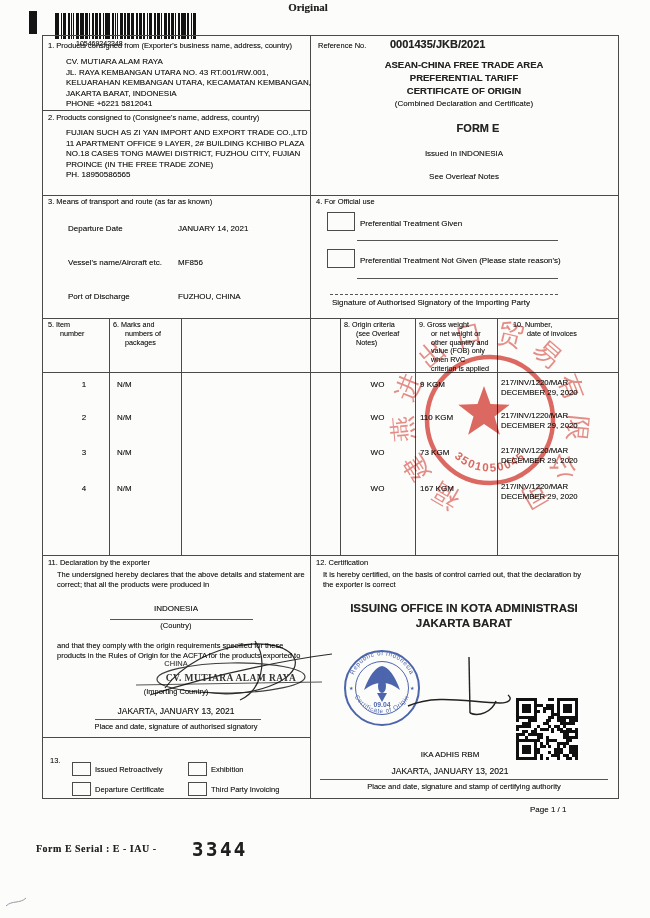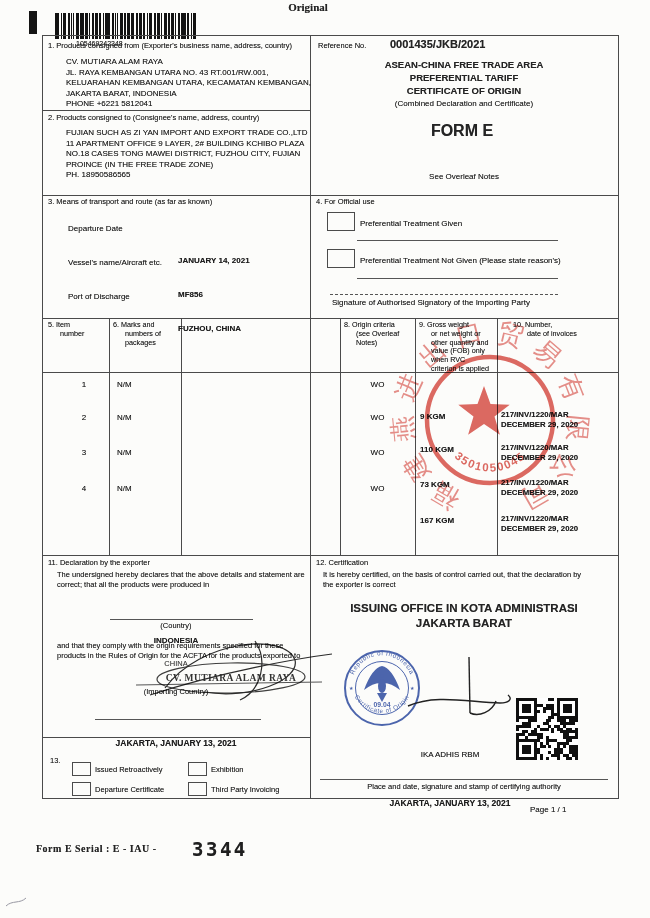--- a/index.html
+++ b/index.html
@@ -4,21 +4,21 @@
 <style>
   html,body{margin:0;padding:0;}
   #page{position:relative;width:650px;height:918px;background:#fcfcfa;overflow:hidden;
         font-family:"Liberation Sans",sans-serif;}
   .t{position:absolute;white-space:nowrap;color:#242424;
      font-family:"Liberation Sans",sans-serif;text-shadow:0 0 .4px rgba(50,50,50,.55);}
   .lab{font-size:7.5px;}
   .bod{font-size:8px;color:#1c1c1c;}
   .hd{font-size:7.2px;line-height:8.8px;}
   .b{font-weight:bold;}
-  .sb{font-weight:bold;color:#1c1c1c;margin-top:32px;}
+  .sb{font-weight:normal;color:#1c1c1c;}
   .ctr{text-align:center;}
   .serif{font-family:"Liberation Serif",serif;}
   .hline,.vline{position:absolute;background:#4a4a4a;}
   .hline{height:1px;}
   .vline{width:1px;}
   .ck{position:absolute;border:1px solid #4b4b4b;background:transparent;}
   .dash{position:absolute;border-top:1px dashed #555;height:0;}
   .uline{position:absolute;border-top:1px solid #555;height:0;}
   #barcode{position:absolute;left:55px;top:13px;width:148px;height:26px;display:flex;align-items:stretch;}
   #barcode div{background:#121212;height:100%;}
@@ -100,21 +100,22 @@
   <div class="t bod" style="left:66px;top:78px">KELUARAHAN KEMBANGAN UTARA, KECAMATAN KEMBANGAN,</div>
   <div class="t bod" style="left:66px;top:88.5px">JAKARTA BARAT, INDONESIA</div>
   <div class="t bod" style="left:66px;top:99px">PHONE +6221 5812041</div>
 
   <div class="t lab" style="left:318px;top:41px">Reference No.</div>
   <div class="t b" style="left:390px;top:38px;font-size:11px">0001435/JKB/2021</div>
   <div class="t b ctr" style="left:310px;top:59px;width:308px;font-size:9.5px">ASEAN-CHINA FREE TRADE AREA</div>
   <div class="t b ctr" style="left:310px;top:72px;width:308px;font-size:9.5px">PREFERENTIAL TARIFF</div>
   <div class="t b ctr" style="left:310px;top:85px;width:308px;font-size:9.5px">CERTIFICATE OF ORIGIN</div>
   <div class="t ctr" style="left:310px;top:99px;width:308px;font-size:8px">(Combined Declaration and Certificate)</div>
-  <div class="t b ctr" style="left:308px;top:122px;width:308px;font-size:16px">FORM E</div>
+  <div class="t b ctr" style="left:324px;top:122px;width:308px;font-size:11px">FORM E</div>
+  <div class="t ctr" style="left:310px;top:149px;width:308px;font-size:8px">Issued in INDONESIA</div>
   <div class="t ctr" style="left:310px;top:172px;width:308px;font-size:8px">See Overleaf Notes</div>
 
   <div class="t lab" style="left:48px;top:113px">2.   Products consigned to (Consignee's name, address, country)</div>
   <div class="t bod" style="left:66px;top:128px">FUJIAN SUCH AS ZI YAN IMPORT AND EXPORT TRADE CO.,LTD</div>
   <div class="t bod" style="left:66px;top:138.5px">11 APARTMENT OFFICE 9 LAYER, 2# BUILDING KCHIBO PLAZA</div>
   <div class="t bod" style="left:66px;top:149px">NO.18 CASES TONG MAWEI DISTRICT, FUZHOU CITY, FUJIAN</div>
   <div class="t bod" style="left:66px;top:159.5px">PROINCE (IN THE FREE TRADE ZONE)</div>
   <div class="t bod" style="left:66px;top:170px">PH. 18950586565</div>
 
   <div class="t lab" style="left:48px;top:197px">3.   Means of transport and route (as far as known)</div>
@@ -196,20 +197,21 @@
   <div class="t bod sb ctr" style="left:42px;top:604px;width:268px">INDONESIA</div>
   <div class="uline" style="left:110px;top:619px;width:143px"></div>
   <div class="t lab ctr" style="left:42px;top:621px;width:268px">(Country)</div>
   <div class="t lab" style="left:57px;top:641px">and that they comply with the origin requirements specified for these</div>
   <div class="t lab" style="left:57px;top:650.5px">products in the Rules of Origin for the ACFTA for the products exported to</div>
   <div class="t lab ctr" style="left:42px;top:659px;width:268px;opacity:.85">CHINA</div>
   <div class="uline" style="left:136px;top:683px;width:186px;transform:rotate(-1deg)"></div>
   <div class="t lab ctr" style="left:42px;top:687px;width:268px">(Importing Country)</div>
   <div class="t sb ctr" style="left:42px;top:706px;width:268px;font-size:8.5px">JAKARTA, JANUARY 13, 2021</div>
   <div class="uline" style="left:95px;top:719px;width:166px"></div>
+  <div class="t lab ctr" style="left:42px;top:721.5px;width:268px">Place and date, signature of authorised signatory</div>
 
   <div class="t lab" style="left:316px;top:558px">12.  Certification</div>
   <div class="t lab" style="left:323px;top:570px">It is hereby certified, on the basis of control carried out, that the declaration by</div>
   <div class="t lab" style="left:323px;top:579.5px">the exporter is correct</div>
   <div class="t b ctr" style="left:310px;top:602px;width:308px;font-size:11.5px">ISSUING OFFICE IN KOTA ADMINISTRASI</div>
   <div class="t bod ctr" style="left:310px;top:750px;width:280px">IKA ADHIS RBM</div>
   <div class="t b ctr" style="left:310px;top:617px;width:308px;font-size:11.5px">JAKARTA BARAT</div>
   <div class="t sb ctr" style="left:310px;top:766px;width:280px;font-size:8.5px">JAKARTA, JANUARY 13, 2021</div>
   <div class="uline" style="left:320px;top:779px;width:288px"></div>
   <div class="t lab ctr" style="left:310px;top:781.5px;width:308px">Place and date, signature and stamp of certifying authority</div>

